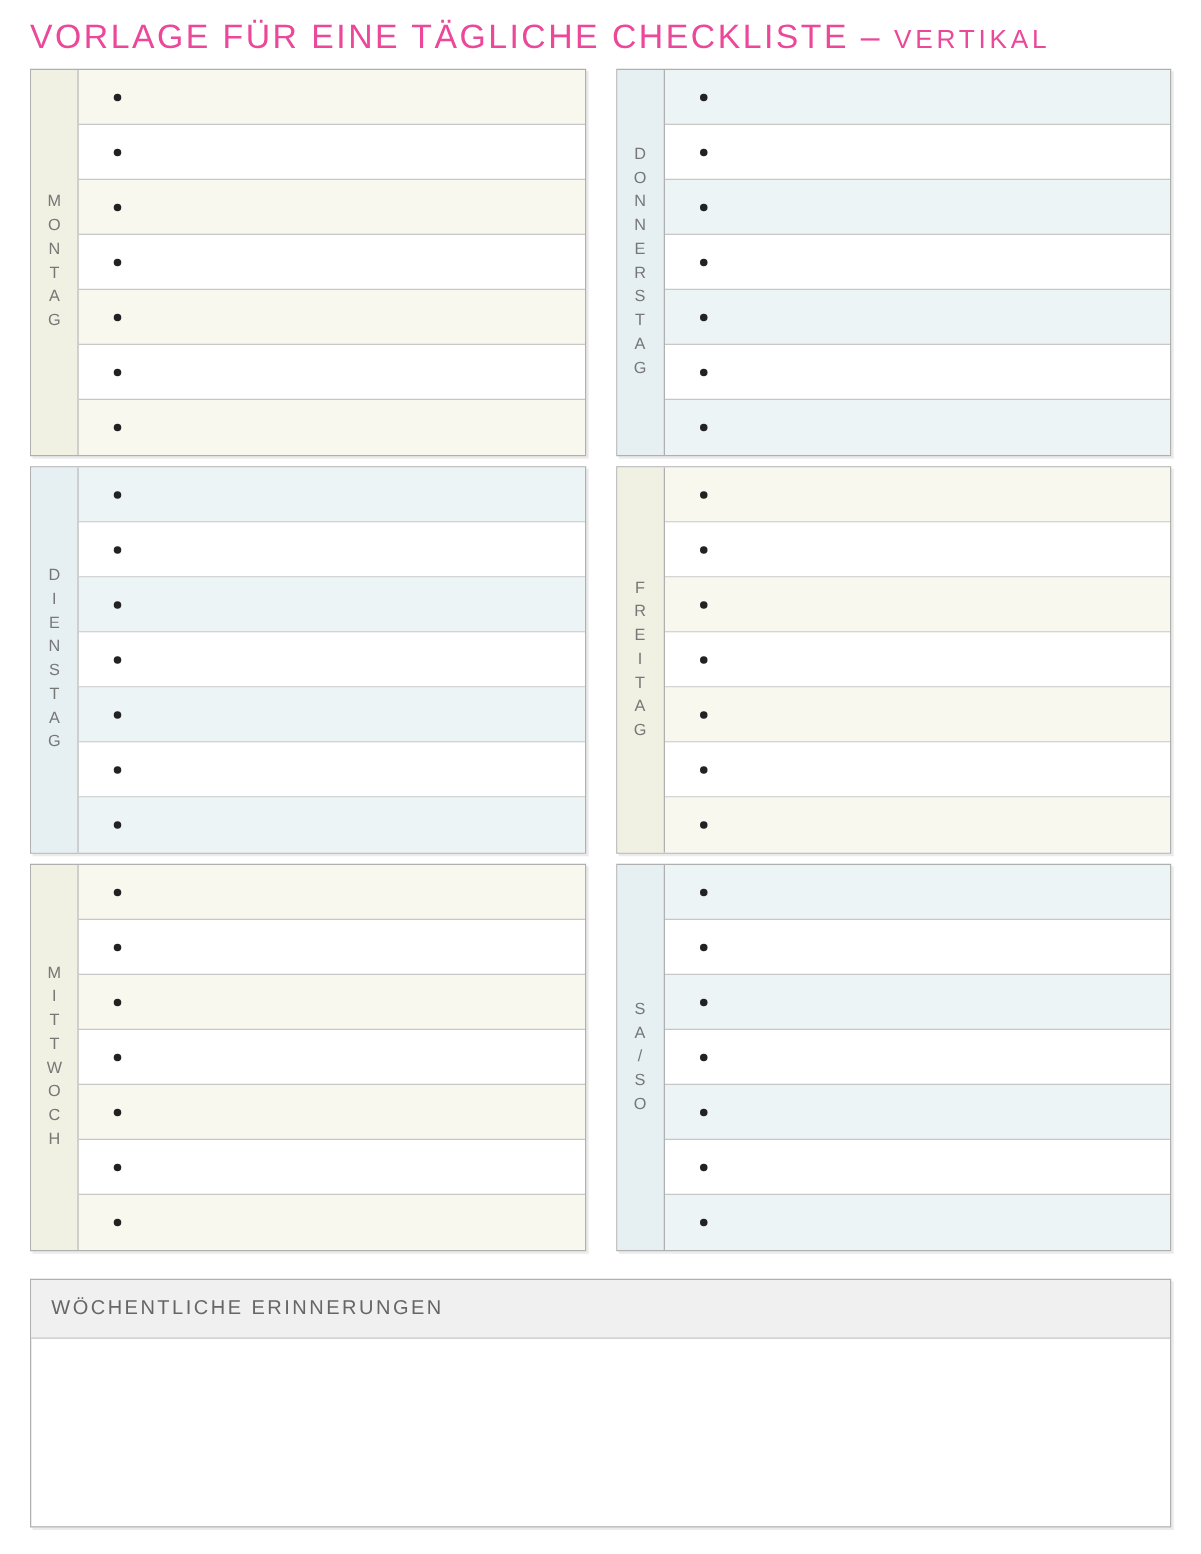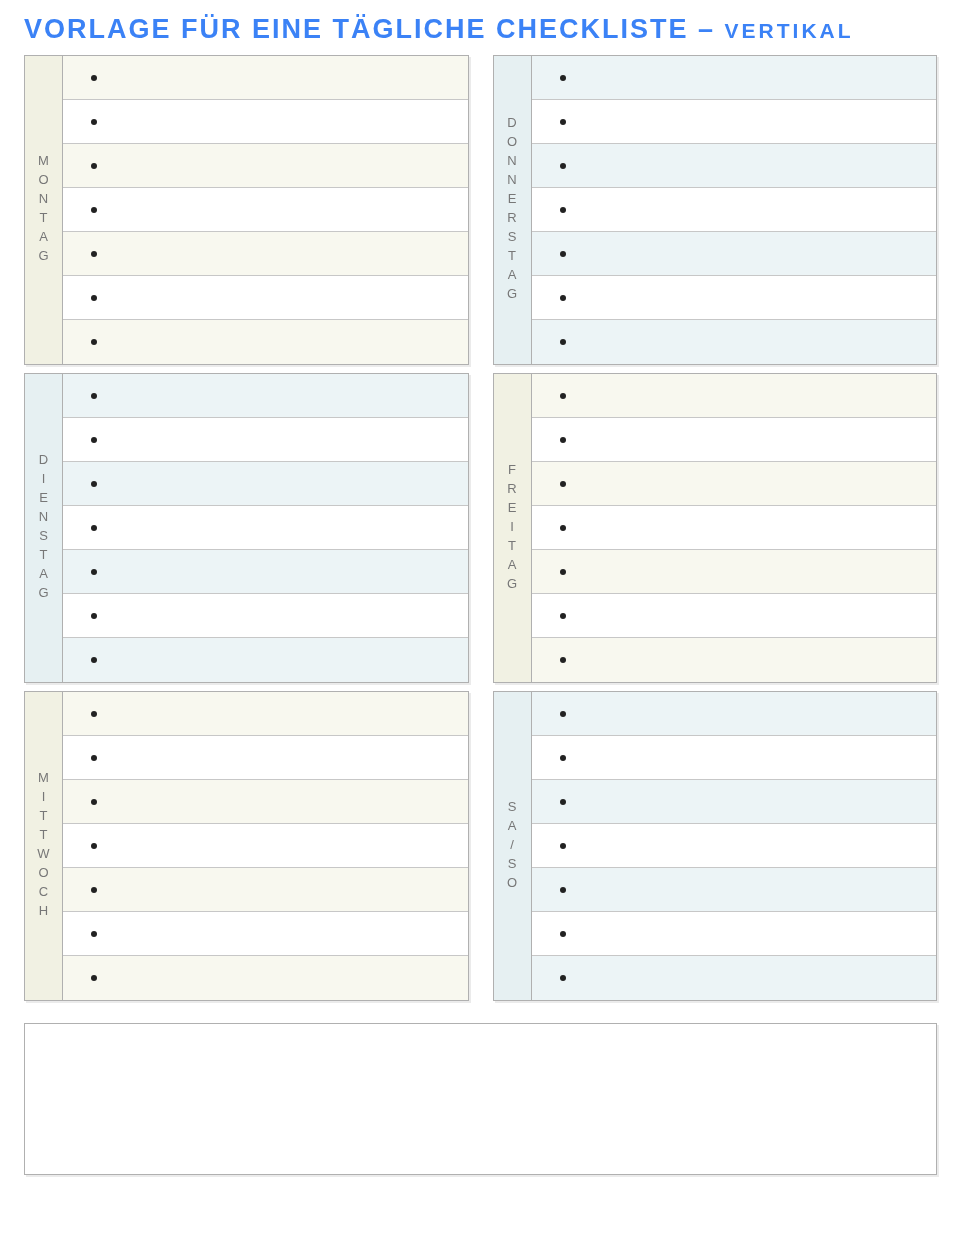--- a/index.html
+++ b/index.html
@@ -1,18 +1,18 @@
 <!DOCTYPE html>
 <html><head>
 <meta charset="utf-8">
 <style>
   * { box-sizing: border-box; }
   html,body { margin:0; padding:0; background:#fff; font-family:"Century Gothic","Segoe UI",Arial,sans-serif; color:#555; }
   .page { width:961px; padding:14px 24px 24px 24px; }
-  .title { color:#3b82f6; font-weight:700; font-size:27px; letter-spacing:2px; margin:0 0 10px 0; }
+  .title { color:#ec4899; font-weight:400; font-size:27px; letter-spacing:2px; margin:0 0 10px 0; }
   .title .sub { font-size:21px; letter-spacing:3px; }
   .columns { display:flex; gap:24px; }
   .col { flex:1; display:flex; flex-direction:column; gap:8px; }
   .day { display:flex; border:1px solid #b0b0b0; box-shadow:2px 2px 0 rgba(0,0,0,0.08); background:#fff; }
   .day-label {
     width:38px; min-width:38px; display:flex; align-items:center; justify-content:center;
     font-size:13px; letter-spacing:4px; color:#777; font-weight:400;
     writing-mode:vertical-rl; text-orientation:upright;
     border-right:1px solid #b0b0b0;
   }
@@ -250,15 +250,16 @@
             <div class="row">
               <span class="bullet"></span>
               <span></span>
             </div>
           </div>
         </div>
       </div>
   </div>
 
   <div class="reminders">
+    <div class="reminders-header">WÖCHENTLICHE ERINNERUNGEN</div>
     <div class="reminders-body"></div>
   </div>
 </div>
 
 </body></html>

